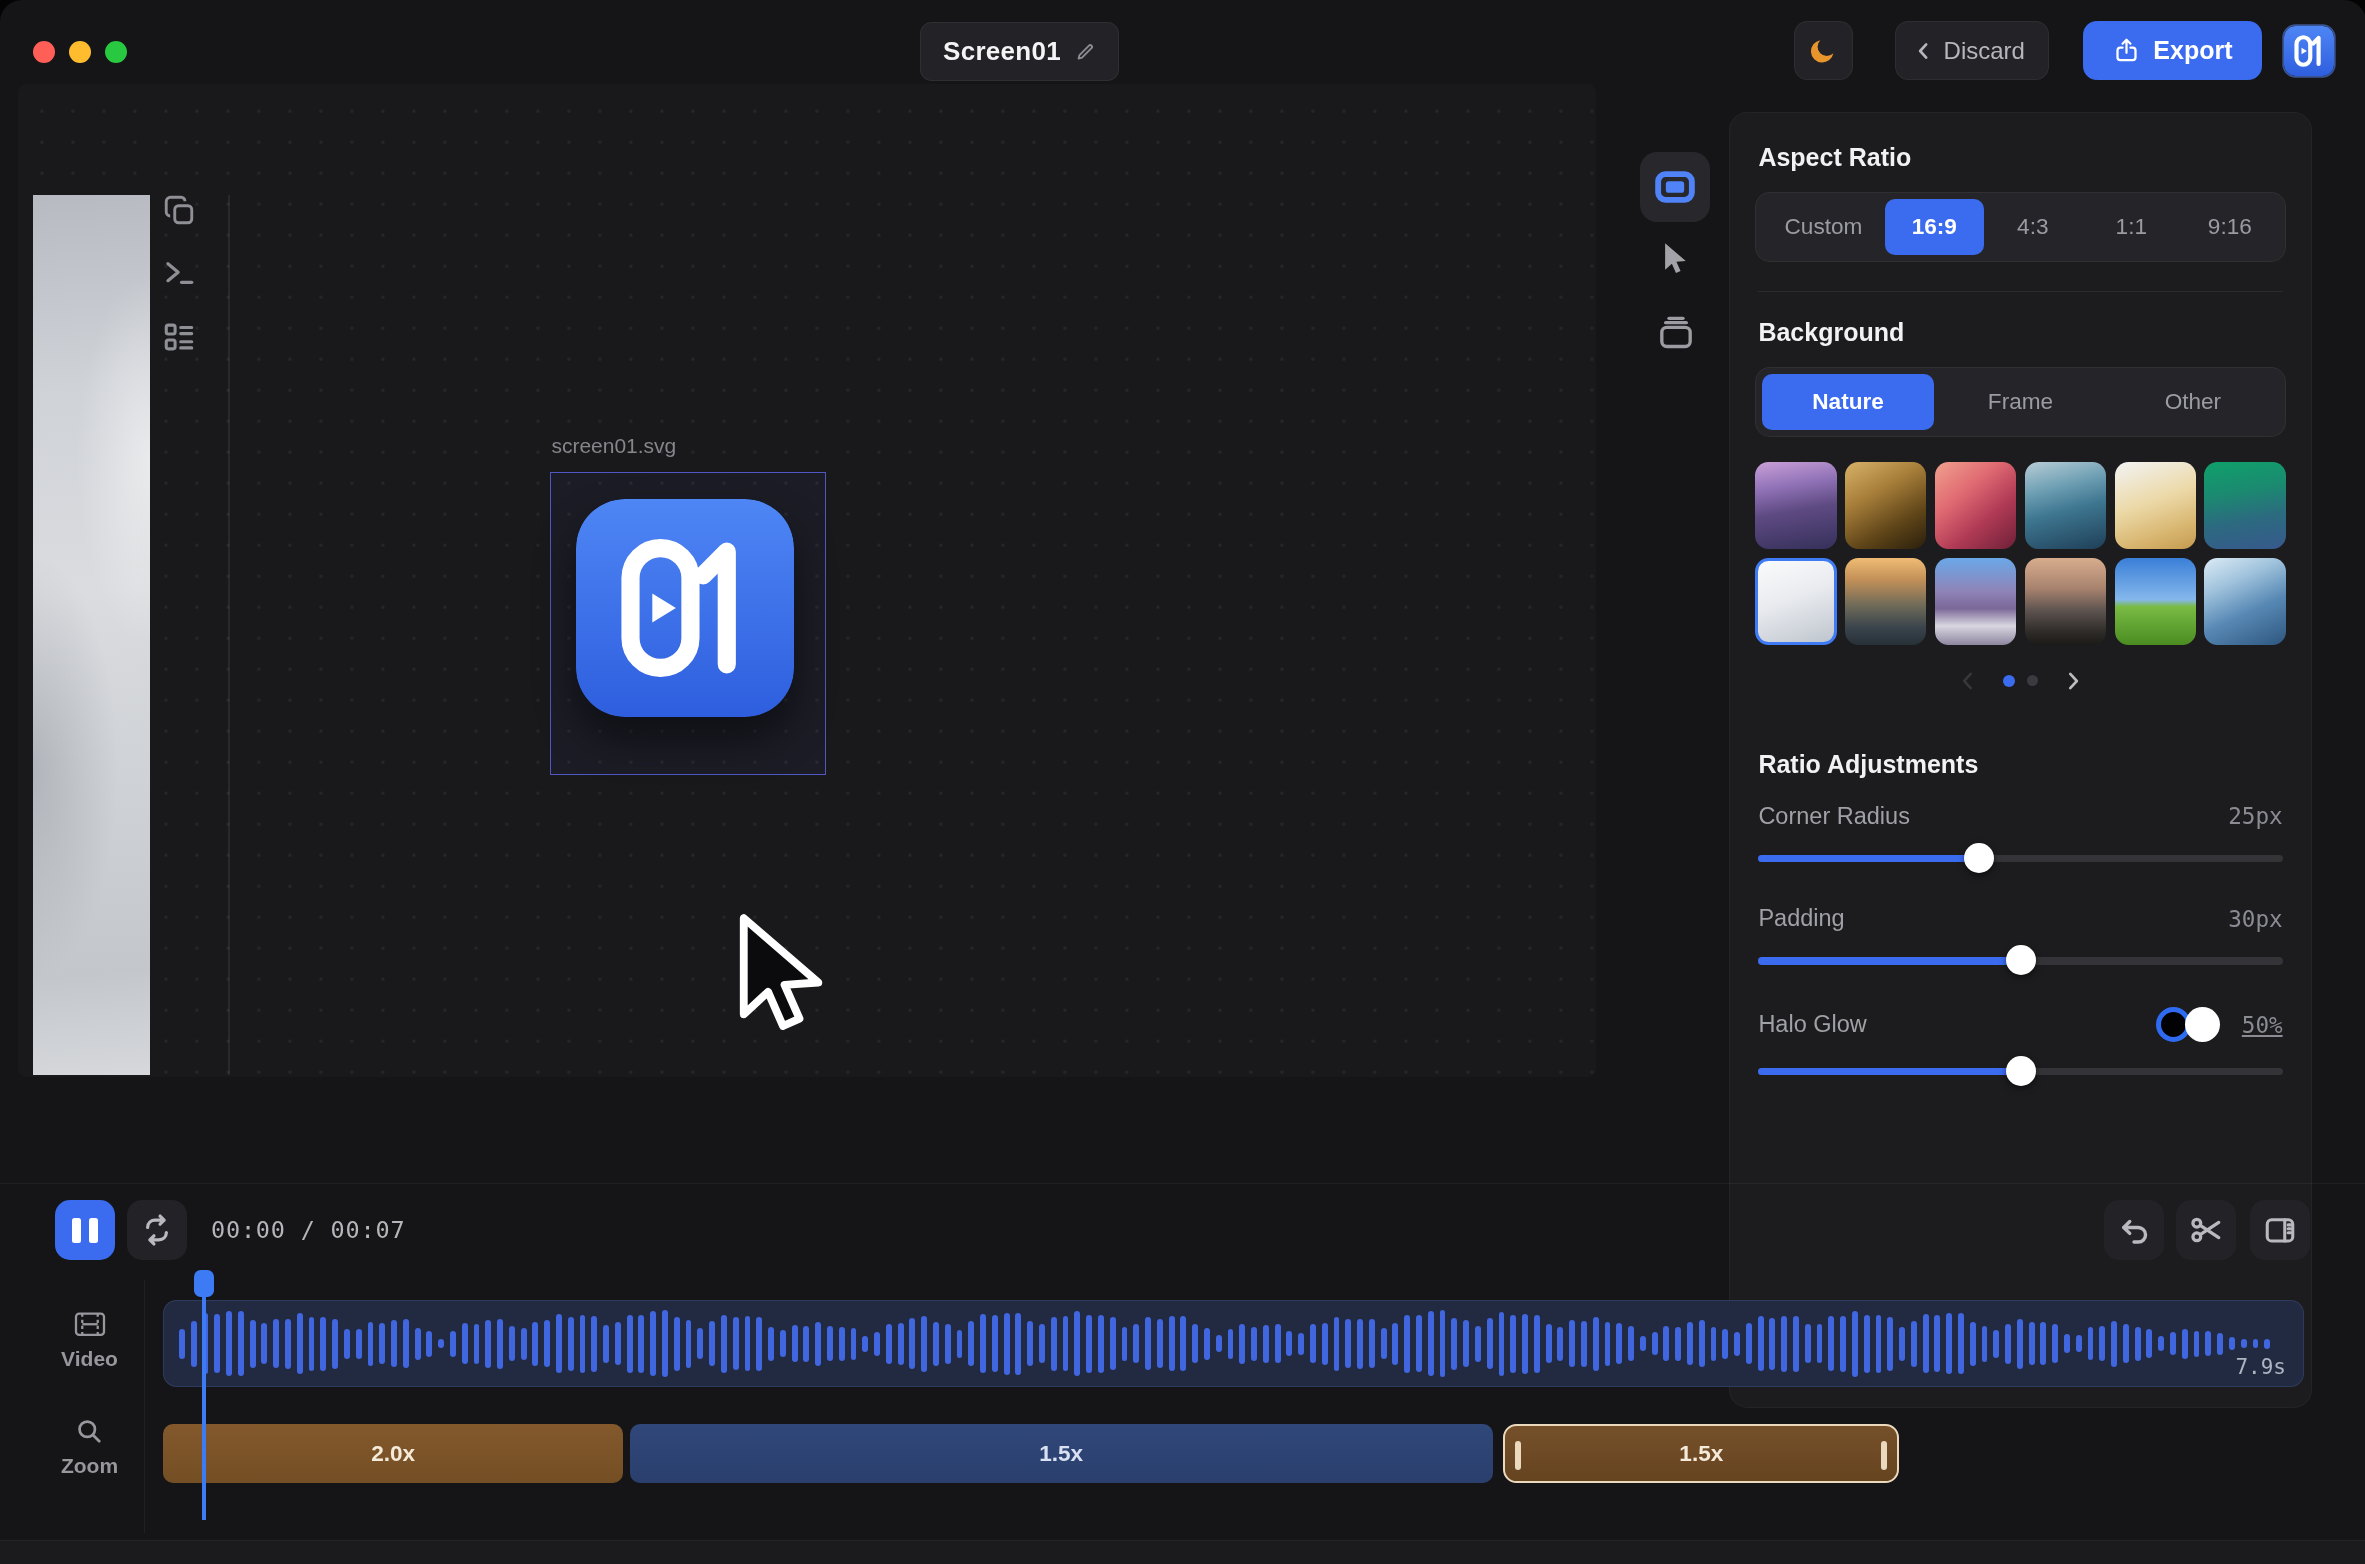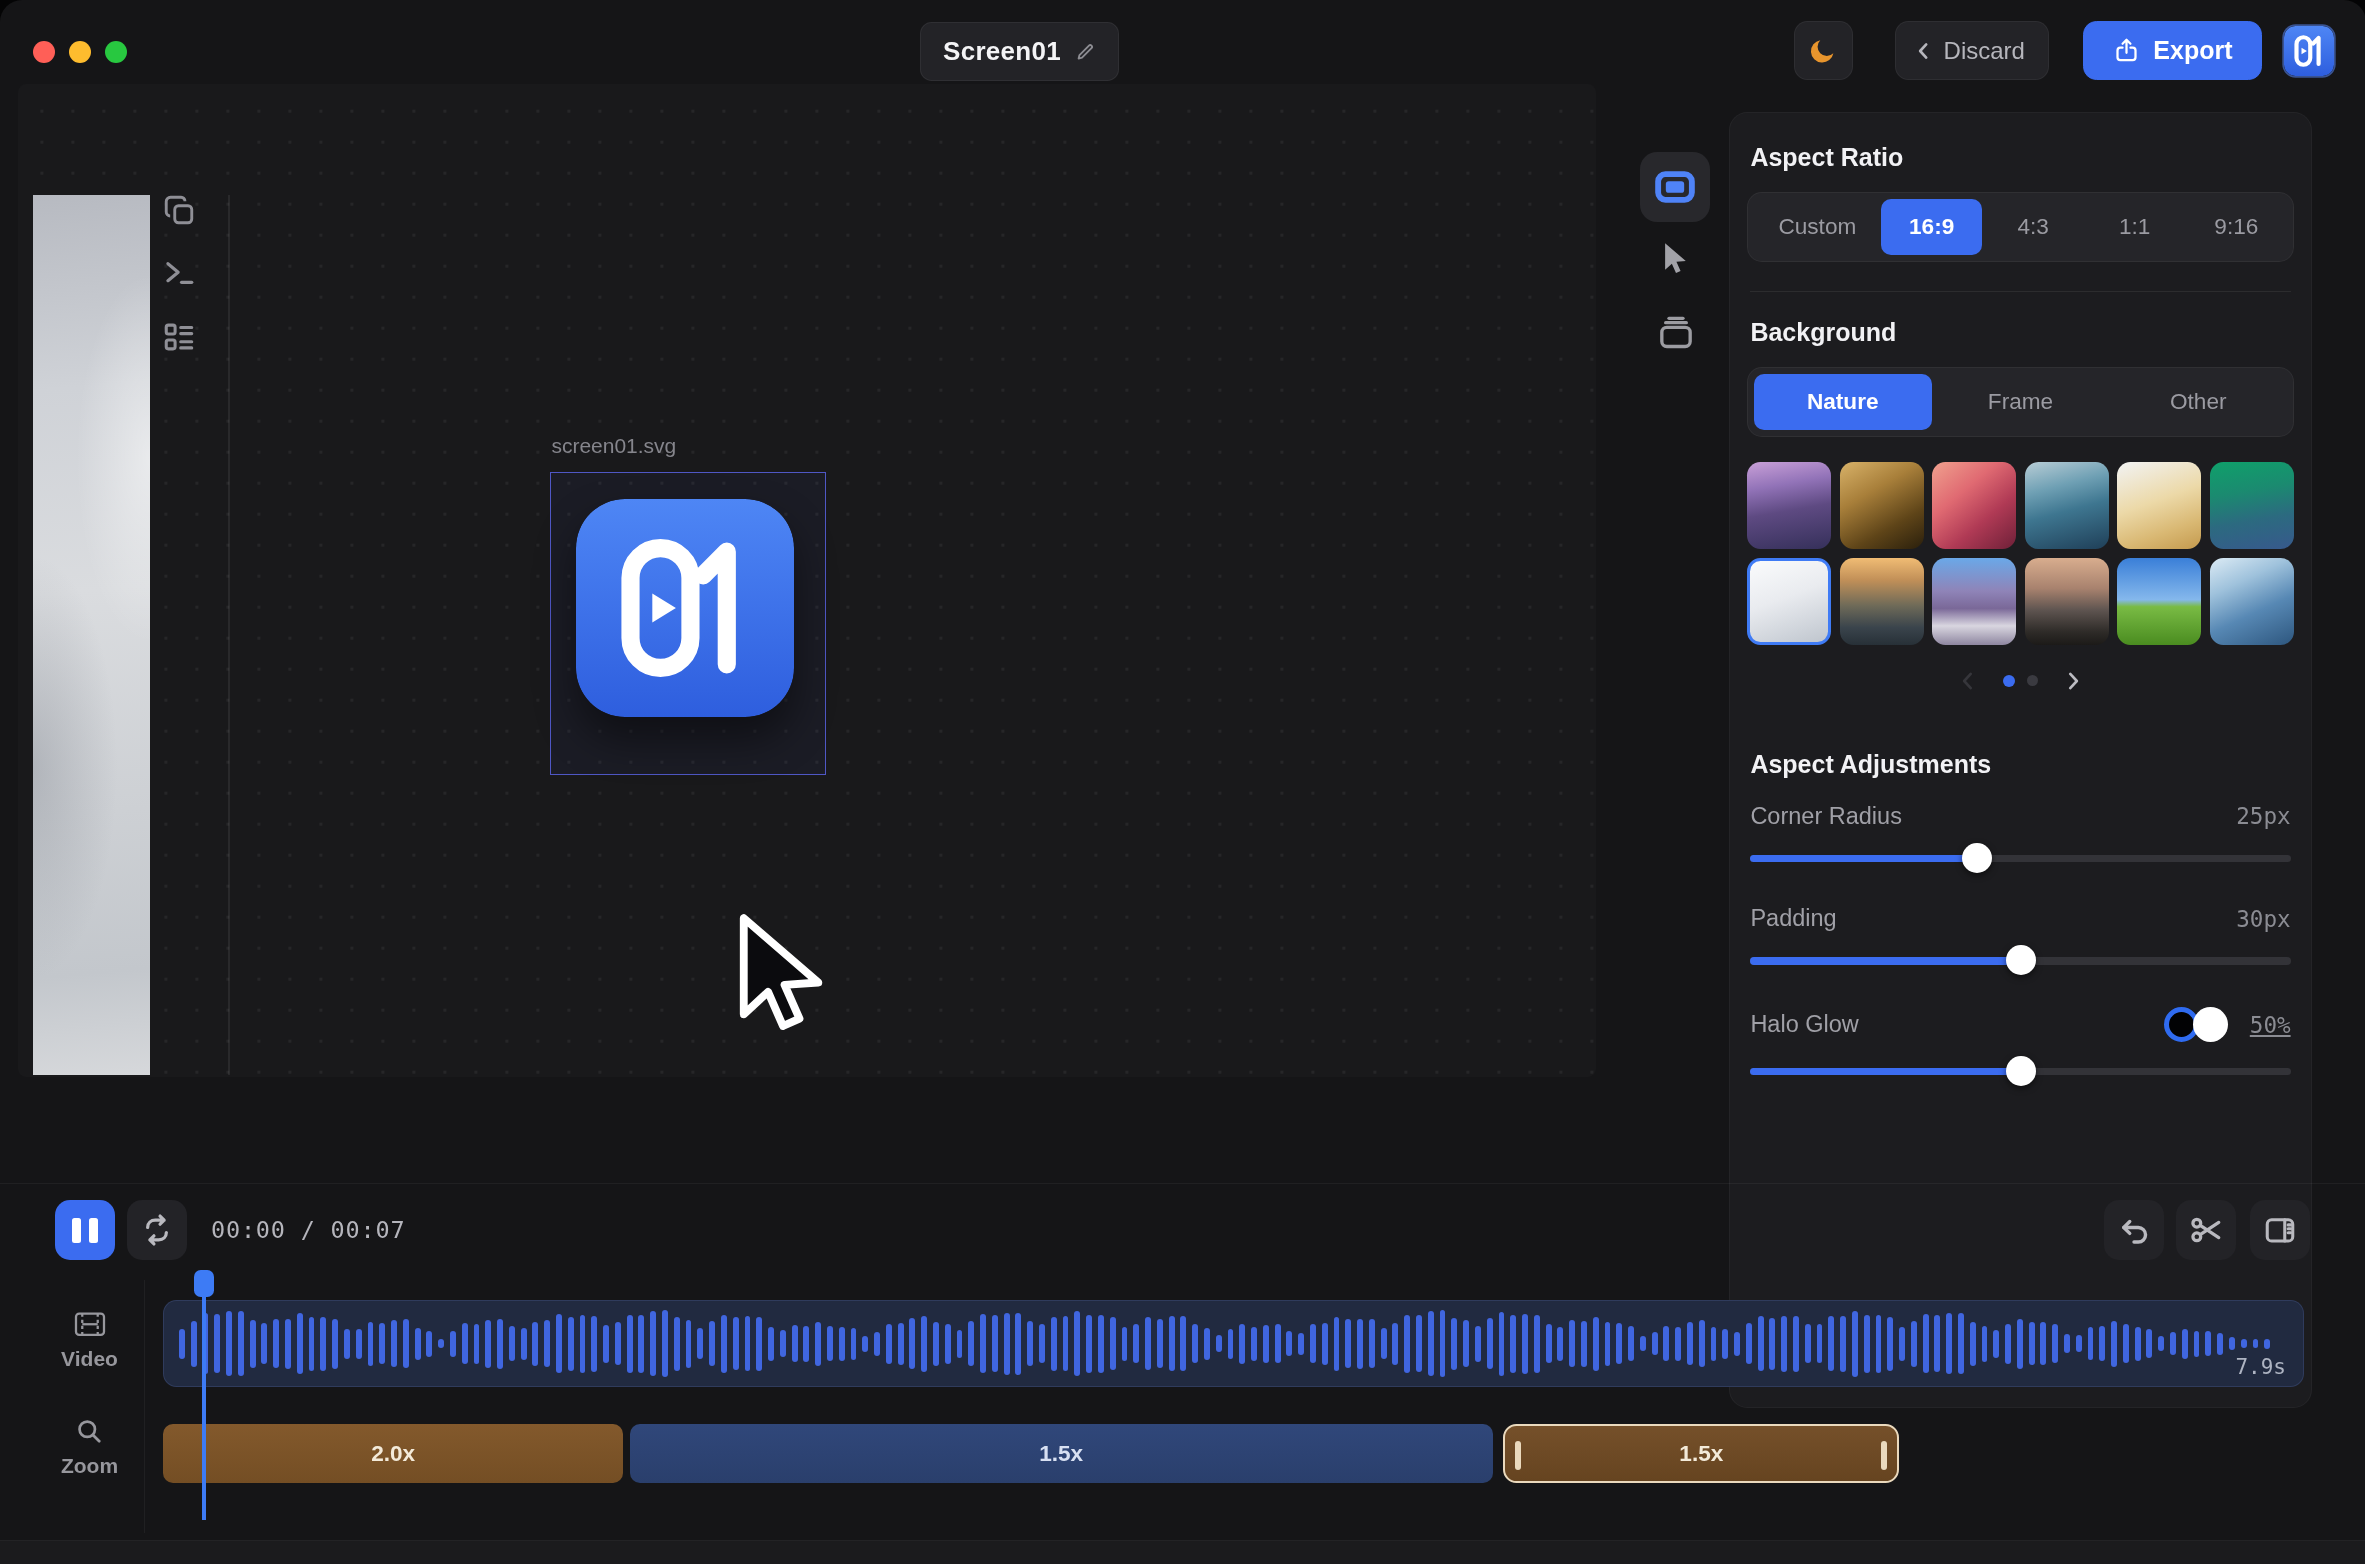--- a/index.html
+++ b/index.html
@@ -47,21 +47,21 @@
 
   
   #rail-frame{position:absolute;left:1640px;top:152px;width:70px;height:70px;background:#28282c;
               border-radius:17px;display:flex;align-items:center;justify-content:center;}
   .rail{position:absolute;left:1652px;width:47px;height:47px;display:flex;align-items:center;
         justify-content:center;color:#9c9ca2;}
 
   
   #panel{position:absolute;left:1729px;top:112px;width:583px;height:1296px;background:#1c1c1f;
          border-radius:18.4px;border:0.8px solid rgba(255,255,255,.04);box-sizing:border-box;
-         padding:30px 17px;overflow:hidden;}
+         padding:30px 25px;overflow:hidden;}
   .ph{color:#f2f2f5;font-size:25px;font-weight:700;margin:0 0 20px 3.4px;}
   .segmented{display:flex;align-items:center;background:#252529;border:0.8px solid rgba(255,255,255,.05);
              border-radius:15px;padding:5.9px;height:70px;box-sizing:border-box;margin-bottom:28.5px;}
   .seg-item{flex:1;height:100%;display:flex;align-items:center;justify-content:center;
             color:#9b9ba2;font-size:22.6px;border-radius:10px;white-space:nowrap;}
   .seg-item.sel{background:#3b6cf0;color:#fff;font-weight:700;}
   .pdiv{height:0.8px;background:rgba(255,255,255,.07);margin:0 3.4px 27px 3.4px;}
   .thumbs{display:grid;grid-template-columns:repeat(6,1fr);gap:8.4px;margin-bottom:22px;}
   .thumb{height:87px;border-radius:13.4px;box-sizing:border-box;}
   .thumb.sel{border:3.4px solid #3f7bf5;}
@@ -310,21 +310,21 @@
         <span class="dot on"></span>
         <span class="dot off"></span>
       </span>
       <span>
         <svg width="22" height="22" viewBox="0 0 20 20">
             <path d="M7.5 3.5 L13.5 10 L7.5 16.5" fill="none" stroke="#bcbcc2" stroke-width="2.4" stroke-linecap="round" stroke-linejoin="round"></path>
           </svg>
       </span>
     </div>
 
-    <div class="ph" style="margin-bottom:23.5px">Aspect Adjustments</div>
+    <div class="ph" style="margin-bottom:23.5px">Ratio Adjustments</div>
 
     <div class="ctl-head">
       <span class="ctl-label">Corner Radius</span>
       <span class="ctl-value">25px</span>
     </div>
     <div class="slider">
       <div class="slider-track">
           <div class="slider-fill" style="width: 42%;"></div>
         </div>
       <div class="slider-knob" style="left: 42%;"></div>

